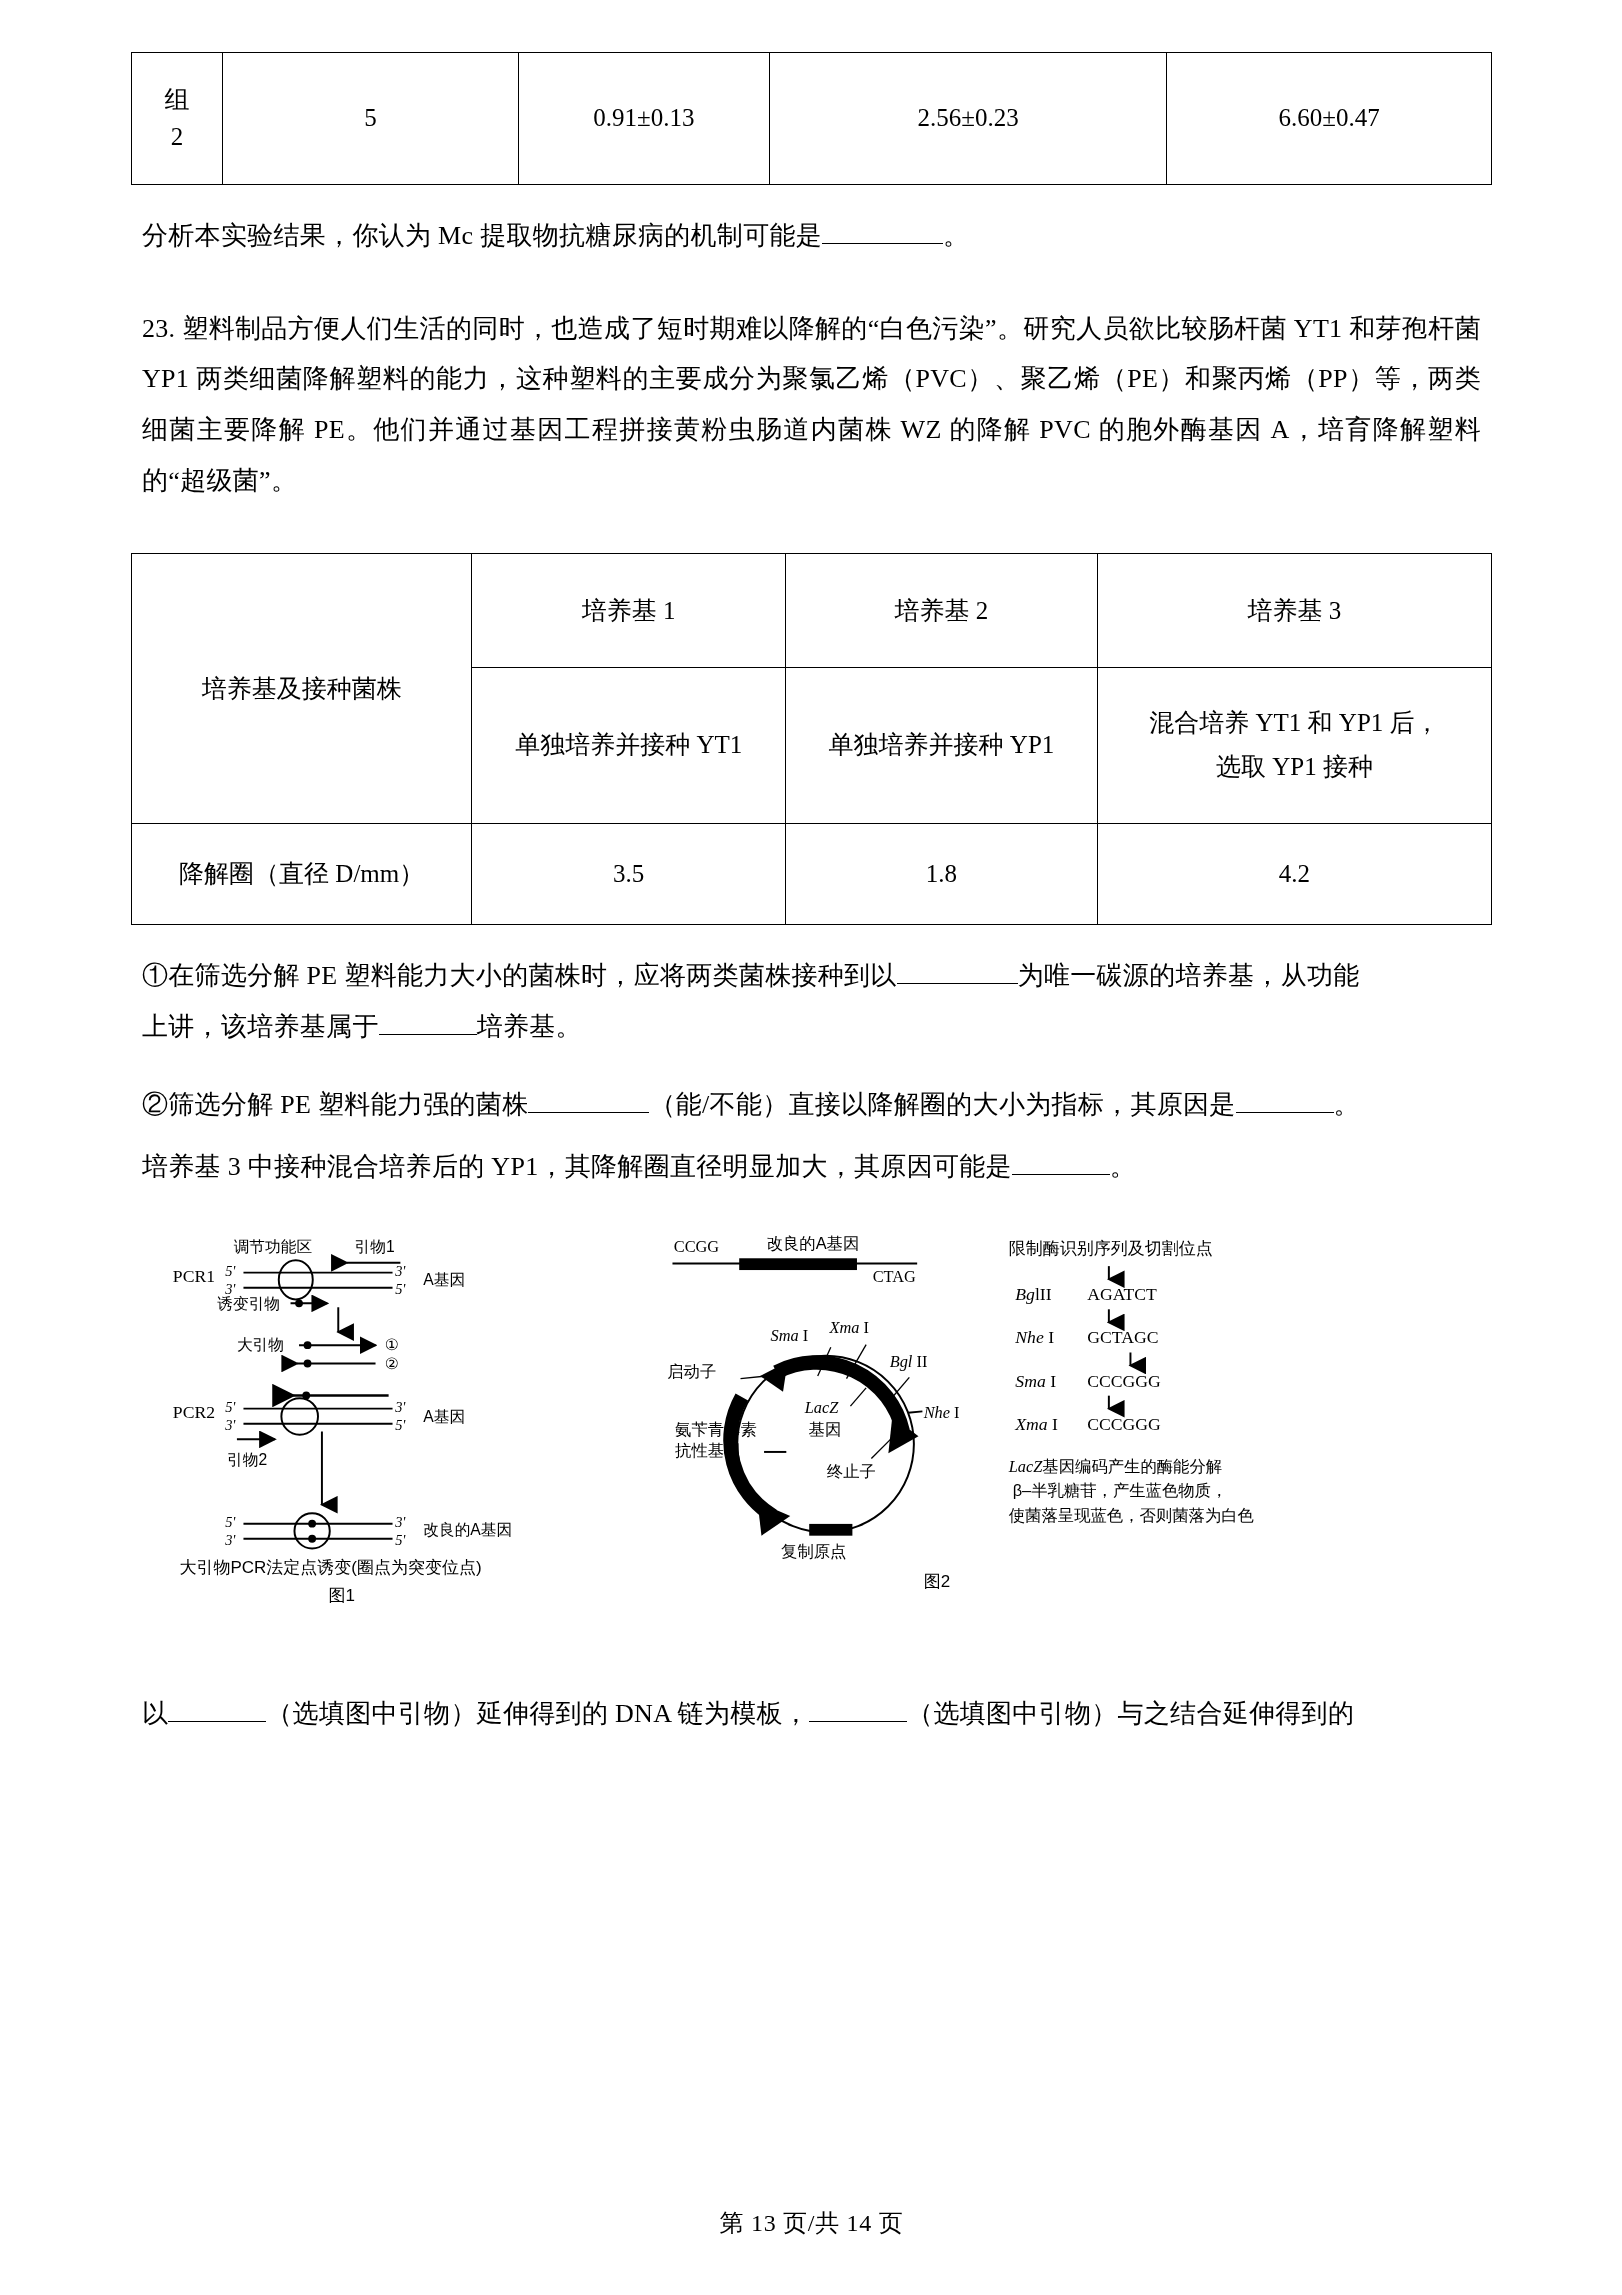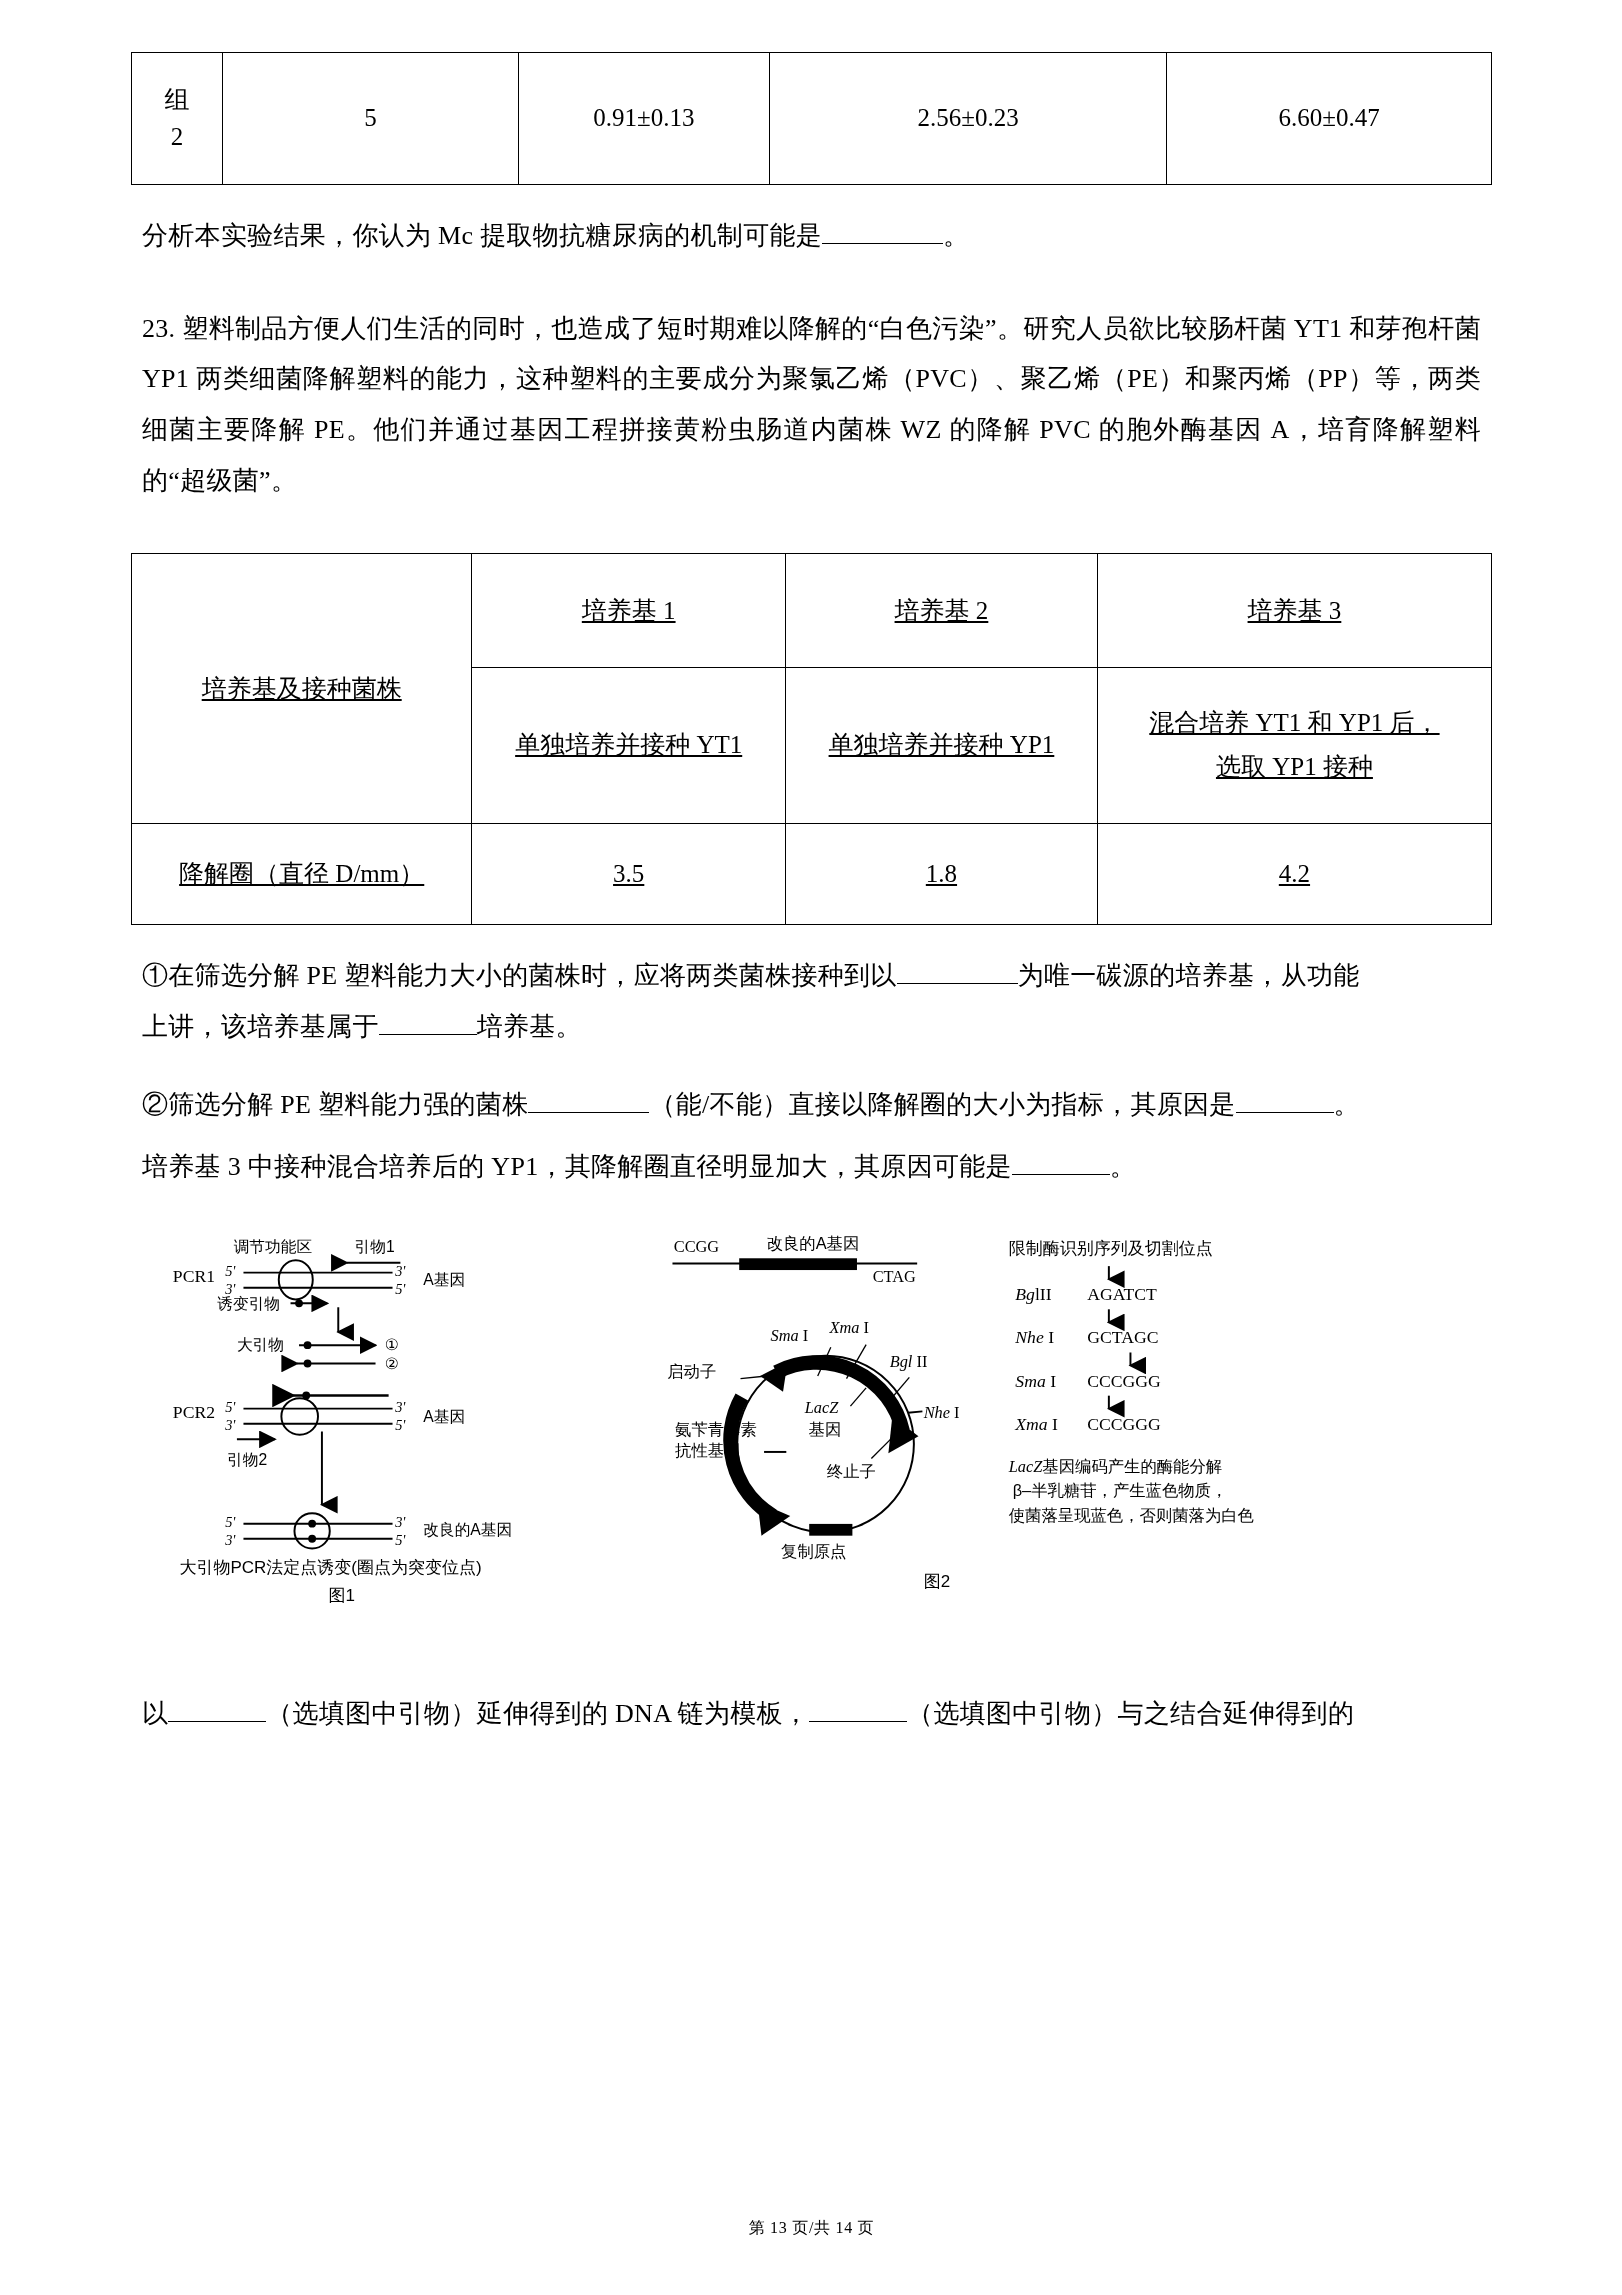--- a/index.html
+++ b/index.html
@@ -53,21 +53,21 @@
     padding: 6.5px 7.9px;
   }
 
   
   #table-group2 { margin: 0; }
   #table-group2 td { height: 118px; }
   .cell-stack { line-height: 1.5; }
 
   
   #table-media { margin: 0; }
-  #table-media td { padding: 10.5px 9.2px; text-decoration: underline; }
+  #table-media td { padding: 10.5px 9.2px; }
   .media-label-cell { width: 321px; }
   .media-head-cell { height: 92px; }
   .media-body-cell { height: 134px; line-height: 1.75; }
   .media-value-cell { height: 79px; }
 
   
   .sp-8  { height: 5.2px; }
   .sp-24 { height: 15.7px; }
   .sp-30 { height: 19.6px; }
   .sp-55 { height: 36px; }
@@ -89,21 +89,21 @@
   }
   svg .cn { font-family: "Liberation Sans", "DejaVu Sans", sans-serif; }
 
   
   #page-footer {
     position: absolute;
     left: 0;
     right: 0;
     bottom: 56px;
     text-align: center;
-    font-size: 16px;
+    font-size: 24px;
     letter-spacing: 0.7px;
   }
 </style>
 </head>
 <body>
 
 <div class="page">
 
   <div class="sp-55"></div>
   <div class="sp-24"></div>

